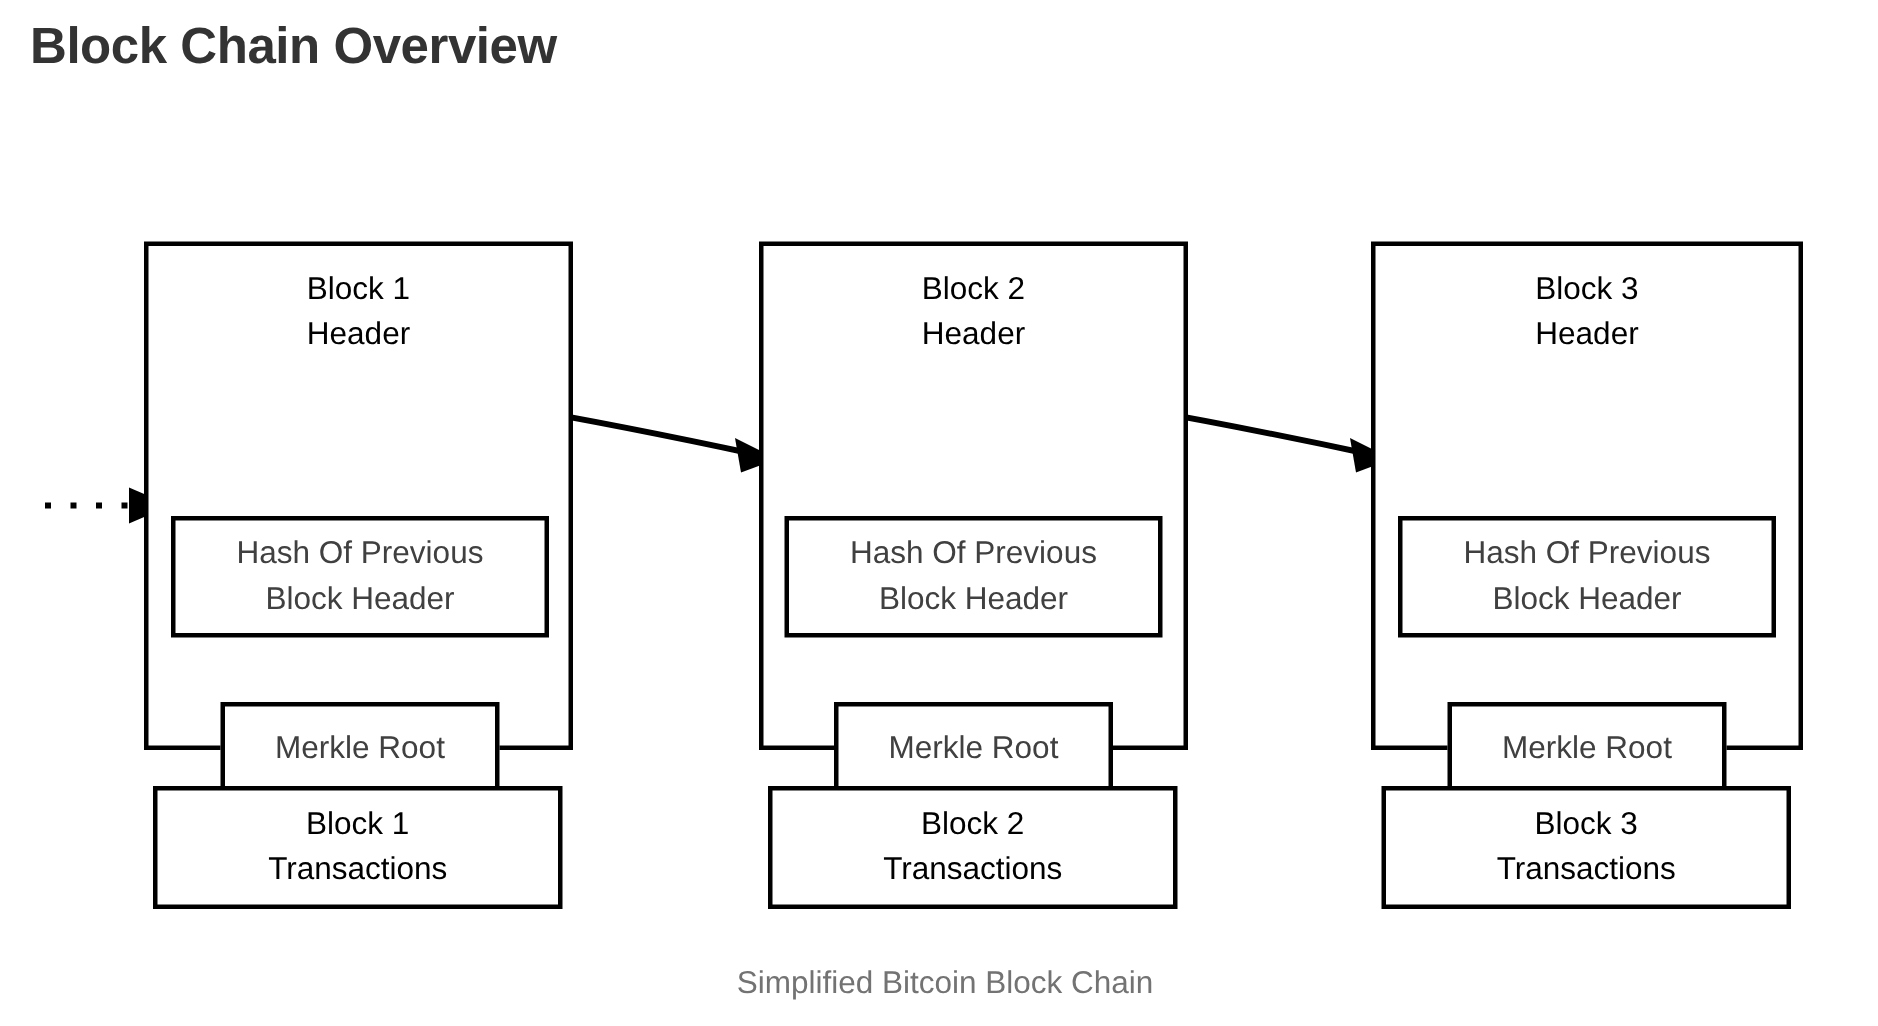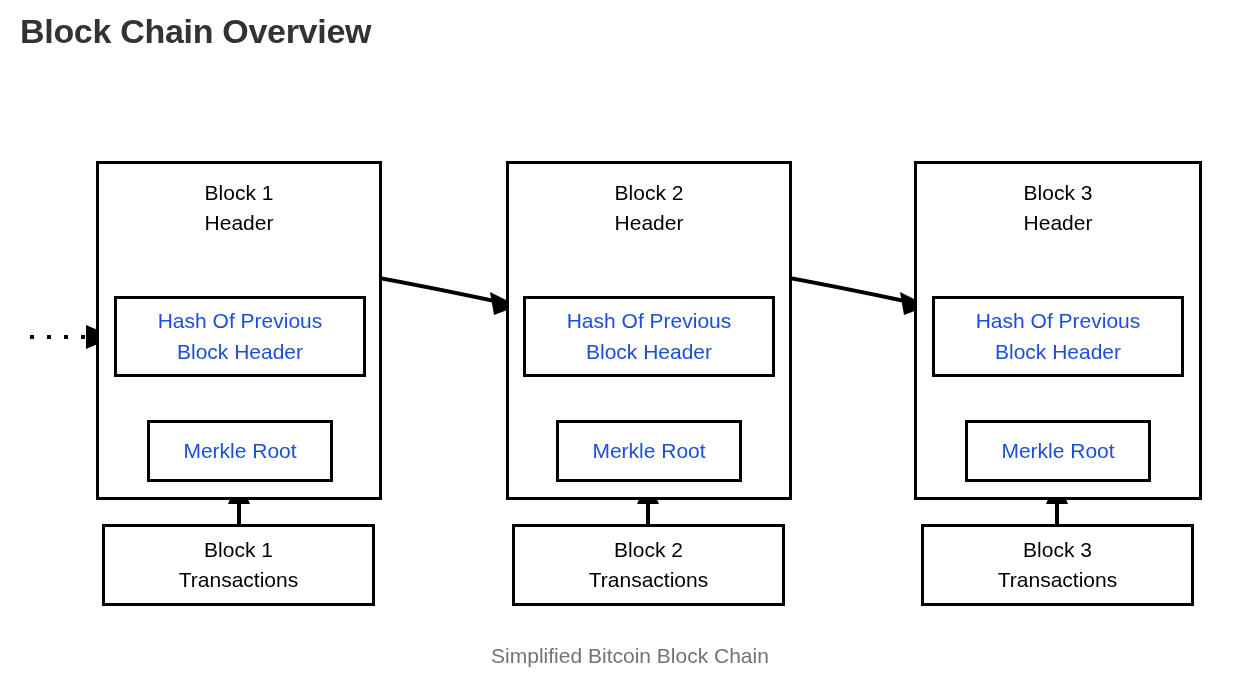--- a/index.html
+++ b/index.html
@@ -87,23 +87,24 @@
   .inner-box {
     position: absolute;
     border: 3px solid #000000;
     background: #ffffff;
     box-sizing: border-box;
     display: flex;
     align-items: center;
     justify-content: center;
     text-align: center;
     font-size: 21px;
-    color: #1d4ed8;
+    color: #404040;
     line-height: 1.45;
     white-space: pre-line;
+    margin-top: 48px;
   }
   .tx-box {
     position: absolute;
     border: 3px solid #000000;
     background: #ffffff;
     box-sizing: border-box;
     display: flex;
     align-items: center;
     justify-content: center;
     text-align: center;

